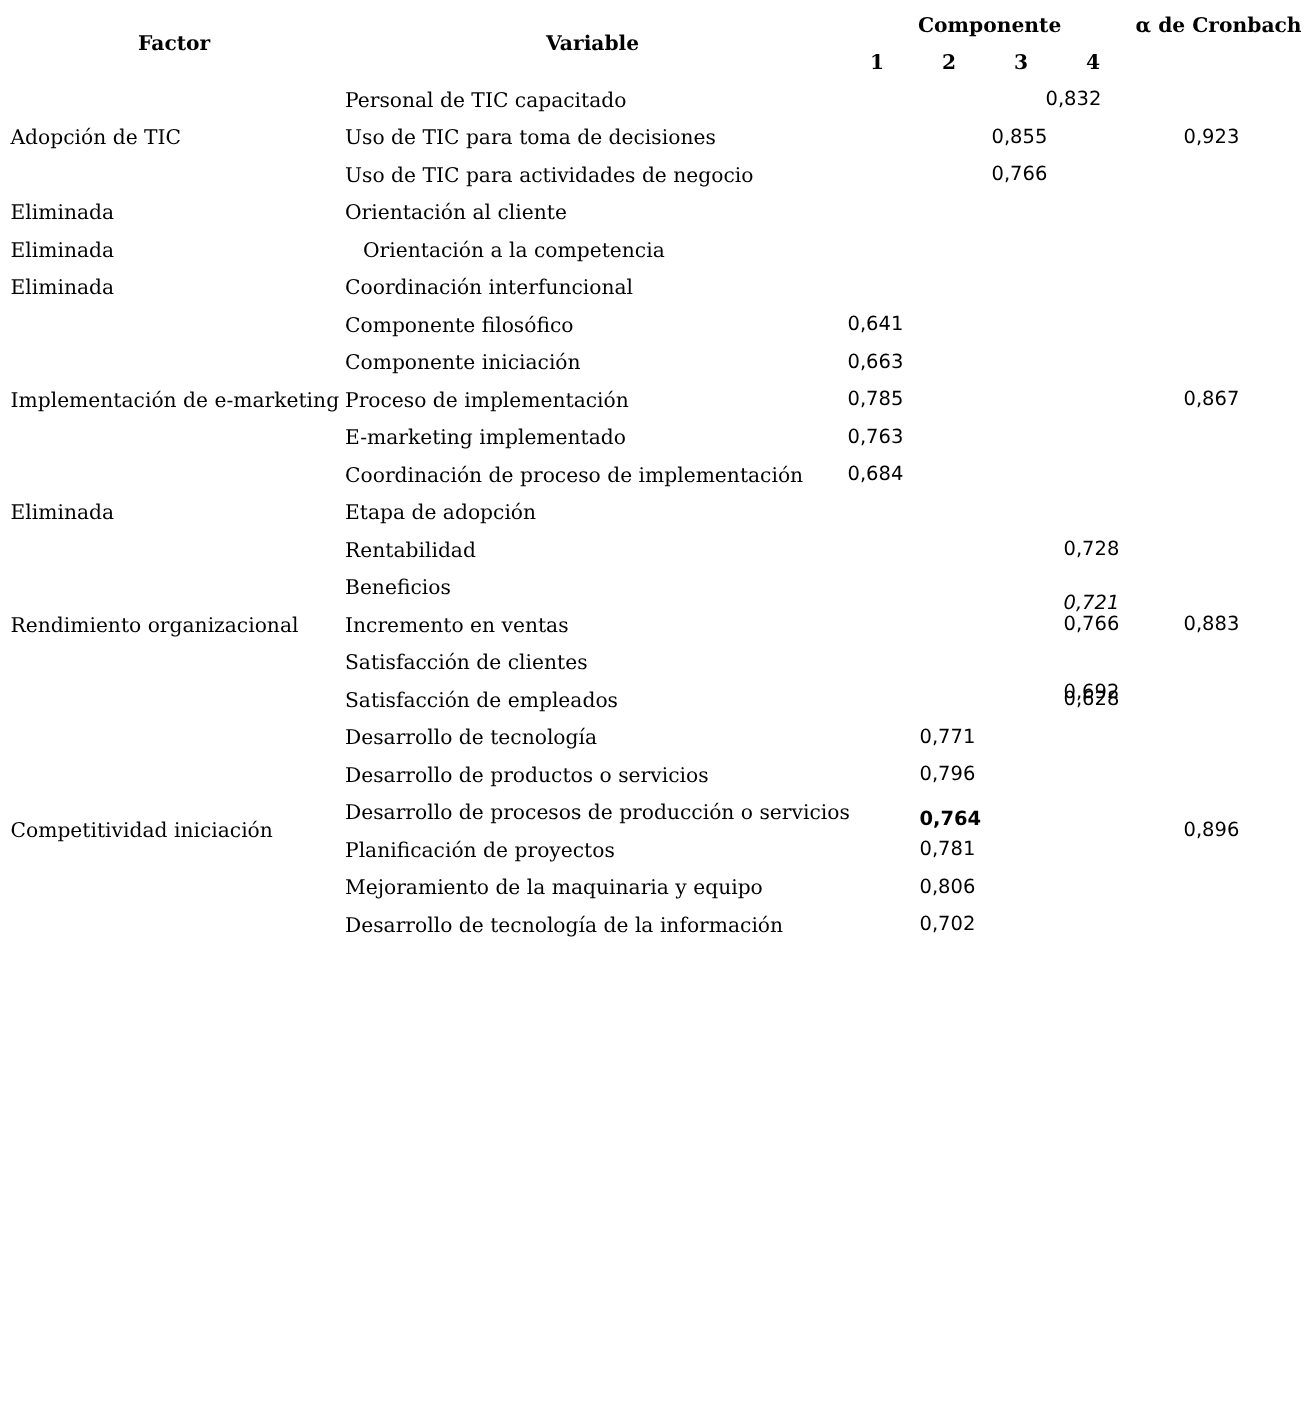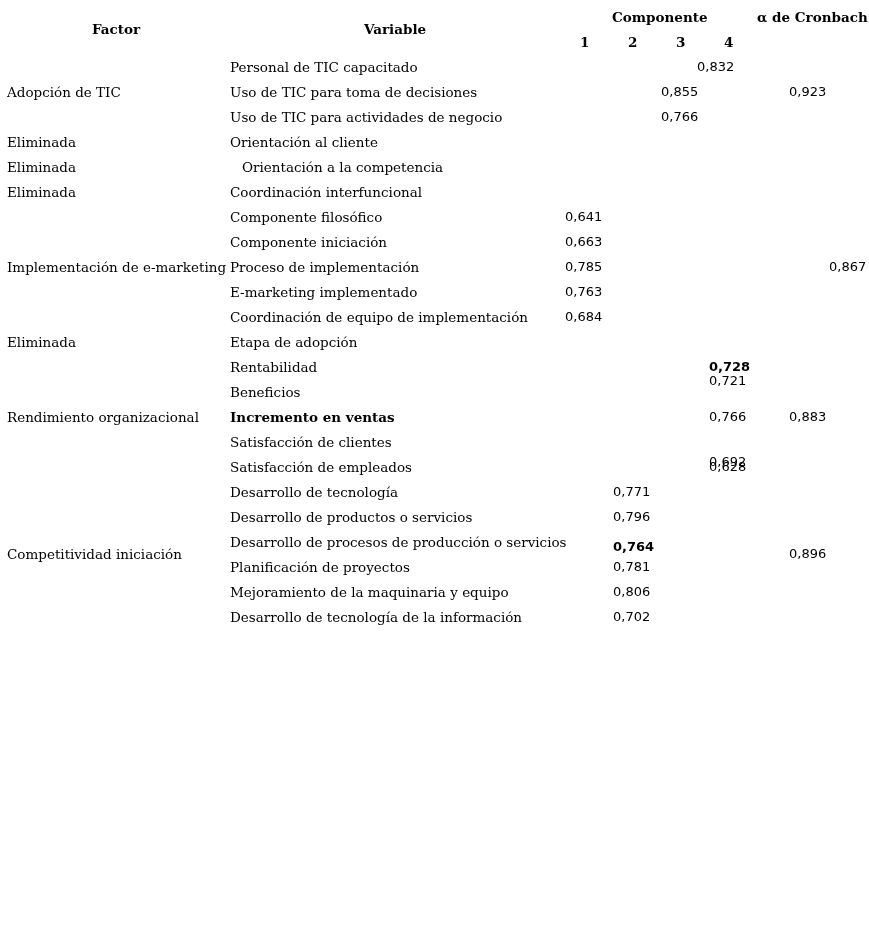--- a/index.html
+++ b/index.html
@@ -99,34 +99,34 @@
         <div class="cell num" style="left: 709px; top: 233px;"></div>
         <div class="cell num" style="left: 789px; top: 233px;"></div>
       </div>
       <div>
         <div class="cell" style="left: 7px; top: 258px;">Implementación de e-marketing</div>
         <div class="cell" style="left: 230px; top: 258px;">Proceso de implementación</div>
         <div class="cell num" style="left: 565px; top: 258px;">0,785</div>
         <div class="cell num" style="left: 613px; top: 258px;"></div>
         <div class="cell num" style="left: 661px; top: 258px;"></div>
         <div class="cell num" style="left: 709px; top: 258px;"></div>
-        <div class="cell num" style="left: 789px; top: 258px; margin-left: 40px;">0,867</div>
+        <div class="cell num" style="left: 789px; top: 258px;">0,867</div>
       </div>
       <div>
         <div class="cell" style="left: 7px; top: 283px;"></div>
         <div class="cell" style="left: 230px; top: 283px;">E-marketing implementado</div>
         <div class="cell num" style="left: 565px; top: 283px;">0,763</div>
         <div class="cell num" style="left: 613px; top: 283px;"></div>
         <div class="cell num" style="left: 661px; top: 283px;"></div>
         <div class="cell num" style="left: 709px; top: 283px;"></div>
         <div class="cell num" style="left: 789px; top: 283px;"></div>
       </div>
       <div>
         <div class="cell" style="left: 7px; top: 308px;"></div>
-        <div class="cell" style="left: 230px; top: 308px;">Coordinación de equipo de implementación</div>
+        <div class="cell" style="left: 230px; top: 308px;">Coordinación de proceso de implementación</div>
         <div class="cell num" style="left: 565px; top: 308px;">0,684</div>
         <div class="cell num" style="left: 613px; top: 308px;"></div>
         <div class="cell num" style="left: 661px; top: 308px;"></div>
         <div class="cell num" style="left: 709px; top: 308px;"></div>
         <div class="cell num" style="left: 789px; top: 308px;"></div>
       </div>
       <div>
         <div class="cell" style="left: 7px; top: 333px;">Eliminada</div>
         <div class="cell" style="left: 230px; top: 333px;">Etapa de adopción</div>
         <div class="cell num" style="left: 565px; top: 333px;"></div>
@@ -134,35 +134,35 @@
         <div class="cell num" style="left: 661px; top: 333px;"></div>
         <div class="cell num" style="left: 709px; top: 333px;"></div>
         <div class="cell num" style="left: 789px; top: 333px;"></div>
       </div>
       <div>
         <div class="cell" style="left: 7px; top: 358px;"></div>
         <div class="cell" style="left: 230px; top: 358px;">Rentabilidad</div>
         <div class="cell num" style="left: 565px; top: 358px;"></div>
         <div class="cell num" style="left: 613px; top: 358px;"></div>
         <div class="cell num" style="left: 661px; top: 358px;"></div>
-        <div class="cell num" style="left: 709px; top: 358px; font-weight: bold;">0,728</div>
+        <div class="cell num" style="left: 709px; top: 358px;">0,728</div>
         <div class="cell num" style="left: 789px; top: 358px;"></div>
       </div>
       <div>
         <div class="cell" style="left: 7px; top: 383px;"></div>
         <div class="cell" style="left: 230px; top: 383px;">Beneficios</div>
         <div class="cell num" style="left: 565px; top: 383px;"></div>
         <div class="cell num" style="left: 613px; top: 383px;"></div>
         <div class="cell num" style="left: 661px; top: 383px;"></div>
-        <div class="cell num" style="left: 709px; top: 372px;">0,721</div>
+        <div class="cell num" style="left: 709px; top: 394px; font-style: italic;">0,721</div>
         <div class="cell num" style="left: 789px; top: 383px;"></div>
       </div>
       <div>
         <div class="cell" style="left: 7px; top: 408px;">Rendimiento organizacional</div>
-        <div class="cell" style="left: 230px; top: 408px; font-weight: bold;">Incremento en ventas</div>
+        <div class="cell" style="left: 230px; top: 408px;">Incremento en ventas</div>
         <div class="cell num" style="left: 565px; top: 408px;"></div>
         <div class="cell num" style="left: 613px; top: 408px;"></div>
         <div class="cell num" style="left: 661px; top: 408px;"></div>
         <div class="cell num" style="left: 709px; top: 408px;">0,766</div>
         <div class="cell num" style="left: 789px; top: 408px;">0,883</div>
       </div>
       <div>
         <div class="cell" style="left: 7px; top: 433px;"></div>
         <div class="cell" style="left: 230px; top: 433px;">Satisfacción de clientes</div>
         <div class="cell num" style="left: 565px; top: 433px;"></div>

